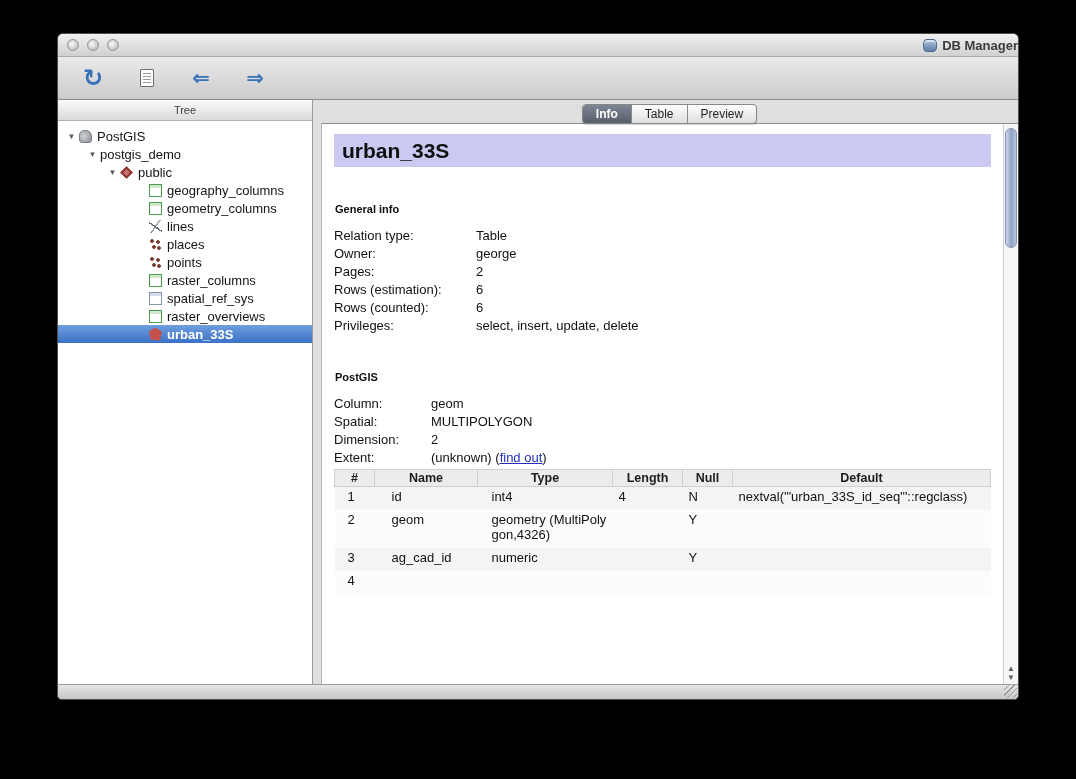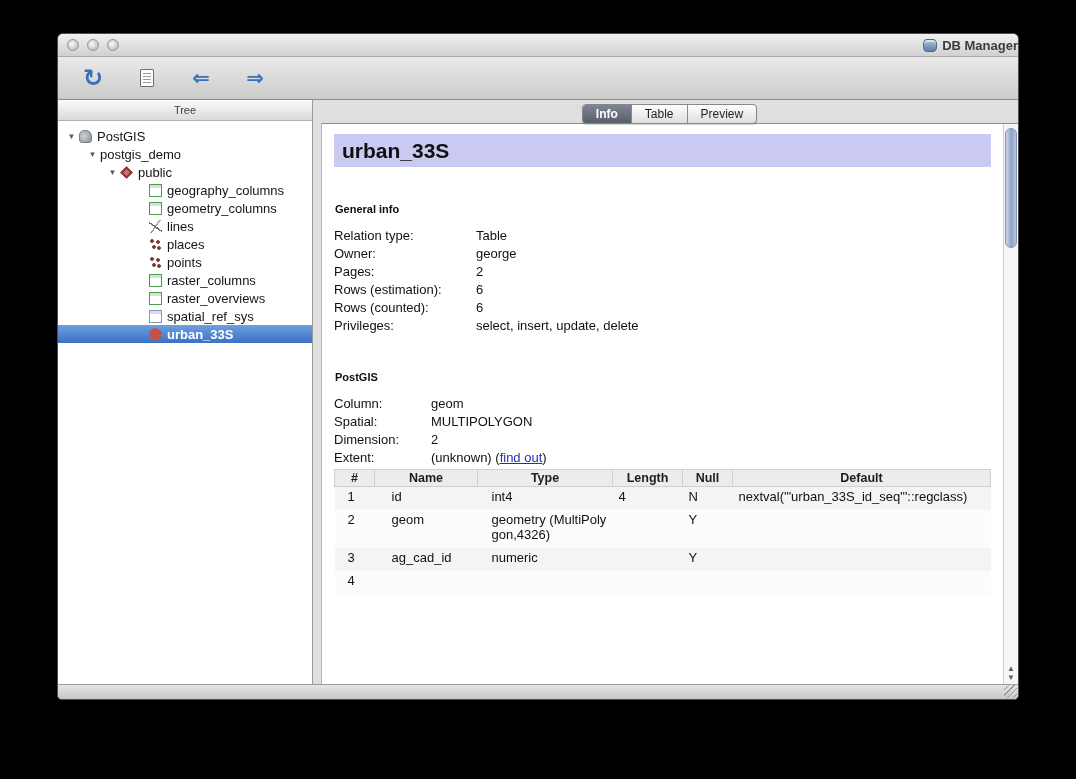--- a/index.html
+++ b/index.html
@@ -184,27 +184,27 @@
             <span>points</span>
           </div>
 
 
           <div class="tree-item lvl3">
             <span class="ticon i-tableg"></span>
             <span>raster_columns</span>
           </div>
 
           <div class="tree-item lvl3">
+            <span class="ticon i-tableb"></span>
+            <span>spatial_ref_sys</span>
+          </div>
+
+          <div class="tree-item lvl3">
             <span class="ticon i-tableg"></span>
             <span>raster_overviews</span>
-          </div>
-
-          <div class="tree-item lvl3">
-            <span class="ticon i-tableb"></span>
-            <span>spatial_ref_sys</span>
           </div>
 
           <div class="tree-item lvl3 selected">
             <span class="ticon i-poly"></span>
             <span>urban_33S</span>
           </div>
 
         </div>
       </div>
 

